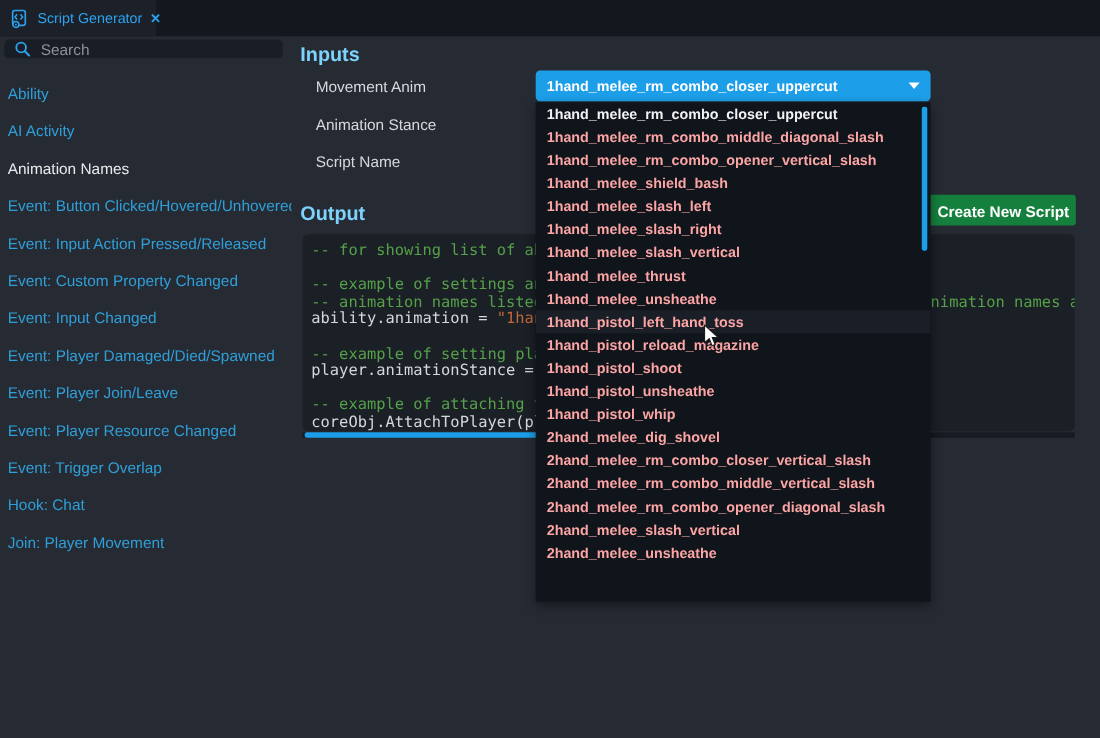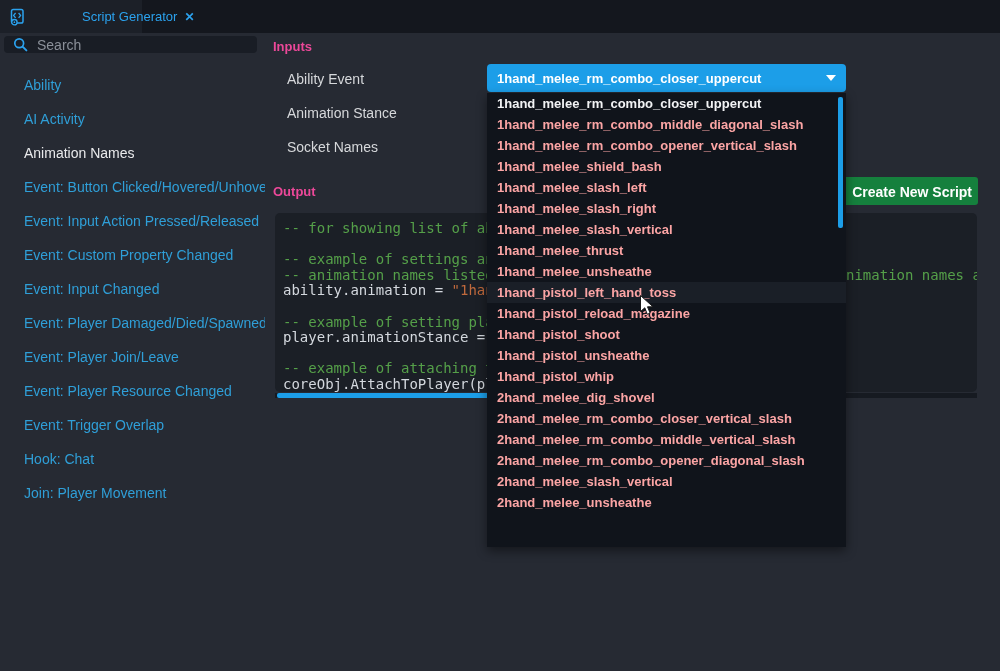--- a/index.html
+++ b/index.html
@@ -9,43 +9,43 @@
     background:#262a33;
     font-family:"Liberation Sans", sans-serif;
   }
 
   
   .tabbar { position:absolute; top:0; left:0; width:1000px; height:33px; background:#14171e; }
   .tab {
     position:absolute; top:0; left:0; height:33px; width:142px; background:#1c2028;
     display:flex; align-items:center; gap:7px; padding:0 9px;
   }
-  .tab-title { color:#2ba2ee; font-size:13px; white-space:nowrap;margin-left:48px; }
+  .tab-title { color:#2ba2ee; font-size:13px; white-space:nowrap; }
   .tab-close { color:#2ba2ee; font-size:12px; font-weight:bold; cursor:default; }
 
   
   .search-box {
     position:absolute; top:36px; left:4px; width:253px; height:17px;
     background:#191d25; border-radius:4px;
     display:flex; align-items:center; gap:7px; padding:0 9px;
   }
   .search-box input {
     flex:1; background:transparent; border:none; outline:none;
     color:#c7cad0; font-size:14px; font-family:"Liberation Sans", sans-serif;
   }
   .search-box input::placeholder { color:#8b9099; }
   .side-list { position:absolute; top:68px; left:0; width:265px; }
   .side-item {
-    height:34px; line-height:34px; padding-left:24px; font-size:14px;
+    height:34px; line-height:34px; padding-left:7px; font-size:14px;
     color:#2f9fd8; white-space:nowrap; overflow:hidden; cursor:pointer;
   }
   .side-item.selected { color:#e9eaec; }
 
   
-  .section-header { position:absolute; color:#ec4899; font-size:13px; font-weight:bold; }
+  .section-header { position:absolute; color:#7dd3fc; font-size:18px; font-weight:bold; }
   #inputs-header { left:273px; top:39px; }
   #output-header { left:273px; top:184px; }
   .input-label { position:absolute; left:287px; color:#d6d8db; font-size:14px; white-space:nowrap; }
   #label-ability-anim   { top:71px; }
   #label-anim-stance    { top:105px; }
   #label-socket-name    { top:139px; }
 
   
   .create-btn {
     position:absolute; left:822px; top:177px; width:156px; height:28px;
@@ -143,23 +143,23 @@
     <div class="side-item">Event: Input Changed</div>
     <div class="side-item">Event: Player Damaged/Died/Spawned</div>
     <div class="side-item">Event: Player Join/Leave</div>
     <div class="side-item">Event: Player Resource Changed</div>
     <div class="side-item">Event: Trigger Overlap</div>
     <div class="side-item">Hook: Chat</div>
     <div class="side-item">Join: Player Movement</div>
   </div>
 
 <div class="section-header" id="inputs-header">Inputs</div>
-<div class="input-label" id="label-ability-anim">Ability Event</div>
+<div class="input-label" id="label-ability-anim">Movement Anim</div>
 <div class="input-label" id="label-anim-stance">Animation Stance</div>
-<div class="input-label" id="label-socket-name">Socket Names</div>
+<div class="input-label" id="label-socket-name">Script Name</div>
 
 <div class="section-header" id="output-header">Output</div>
 <button class="create-btn">Create New Script</button>
 
 <div class="code-block" id="code-block">
     <div class="code-line"><span class="c-comment">-- for showing list of abi</span></div>
     <div class="code-line"></div>
     <div class="code-line"><span class="c-comment">-- example of settings ani</span></div>
     <div class="code-line"><span class="c-comment">-- animation names listed</span><span class="c-comment c-cont">nimation names a</span></div>
     <div class="code-line"><span class="c-code">ability.animation = </span><span class="c-string">"1hand</span></div>

